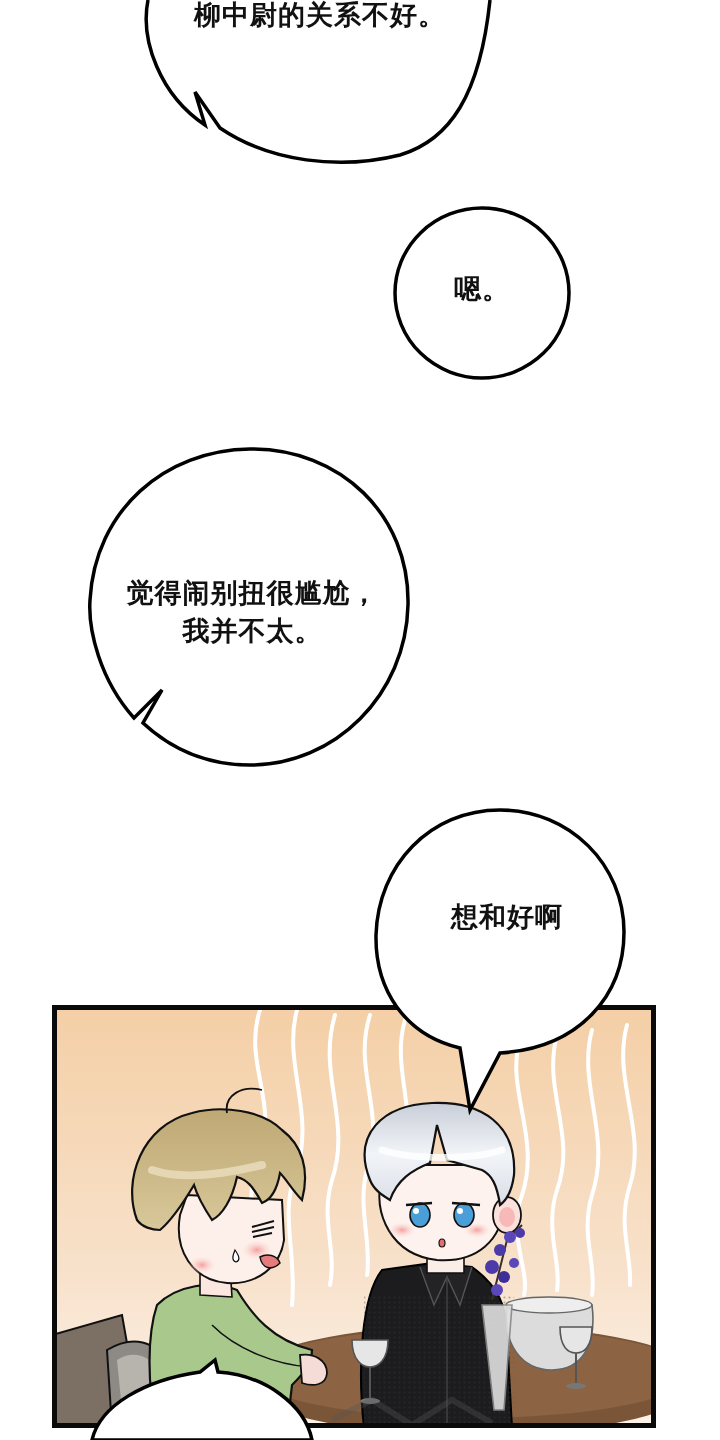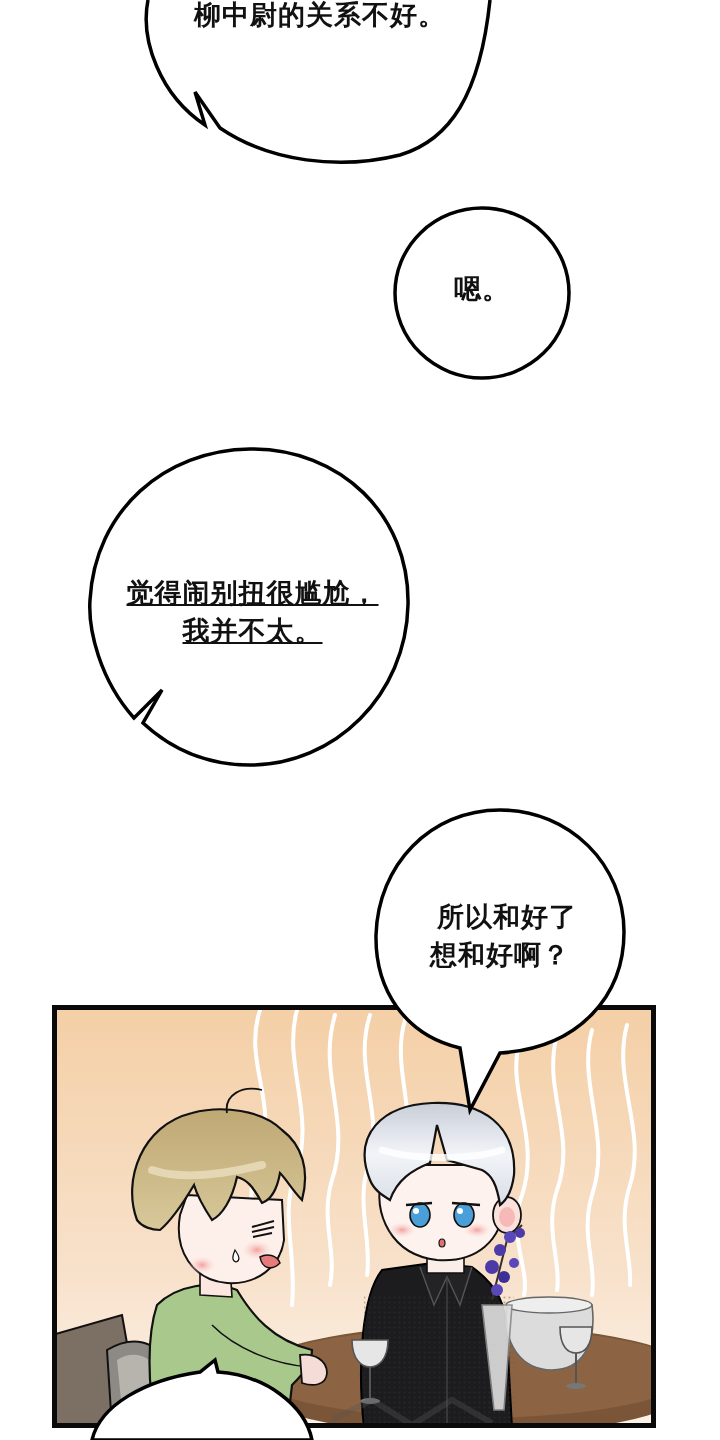--- a/index.html
+++ b/index.html
@@ -40,21 +40,21 @@
 
 <svg class="layer" viewBox="0 0 720 1440">
   <path d="M 134 718
            C 100 680, 88 630, 90 600
            C 95 510, 165 450, 250 449
            C 340 448, 410 515, 408 605
            C 406 695, 335 765, 250 765
            C 205 765, 170 748, 143 723
            L 162 690 Z" fill="#ffffff" stroke="#000000" stroke-width="3.5" stroke-linejoin="miter"></path>
 </svg>
-<div class="bubble-text" style="left:100px; top:574px; width:305px;text-decoration:underline;">
+<div class="bubble-text" style="left:100px; top:574px; width:305px;">
   <div>觉得闹别扭很尴尬，</div>
   <div>我并不太。</div>
 </div>
 
 <div class="panel-clip">
   <svg width="604" height="423" viewBox="0 0 604 423">
     <defs>
       <linearGradient id="bg" x1="0" y1="0" x2="0" y2="1">
         <stop offset="0" stop-color="#f4cfa6"></stop>
         <stop offset="0.65" stop-color="#f8e2cc"></stop>
@@ -204,19 +204,18 @@
 
 <svg class="layer" viewBox="0 0 720 1440">
   <path d="M 460 1048
            C 405 1035, 375 990, 376 935
            C 378 865, 430 810, 500 810
            C 570 810, 624 865, 624 932
            C 624 995, 580 1048, 500 1053
            L 470 1110 Z" fill="#ffffff" stroke="#000000" stroke-width="3.5" stroke-linejoin="miter"></path>
 </svg>
 <div class="bubble-text" style="left:400px; top:898px; width:200px;">
-  <div style="padding-left:14px;">所以和好了</div>
-  <div>想和好啊？</div>
+  <div style="padding-left:14px;">想和好啊</div>
 </div>
 
 <svg class="layer" viewBox="0 0 720 1440">
   <path d="M 92 1440 C 100 1405, 145 1380, 200 1372 L 215 1360 L 218 1372 C 265 1375, 305 1405, 312 1440 Z" fill="#ffffff" stroke="#000000" stroke-width="3.5"></path>
 </svg>
 
 </body></html>

